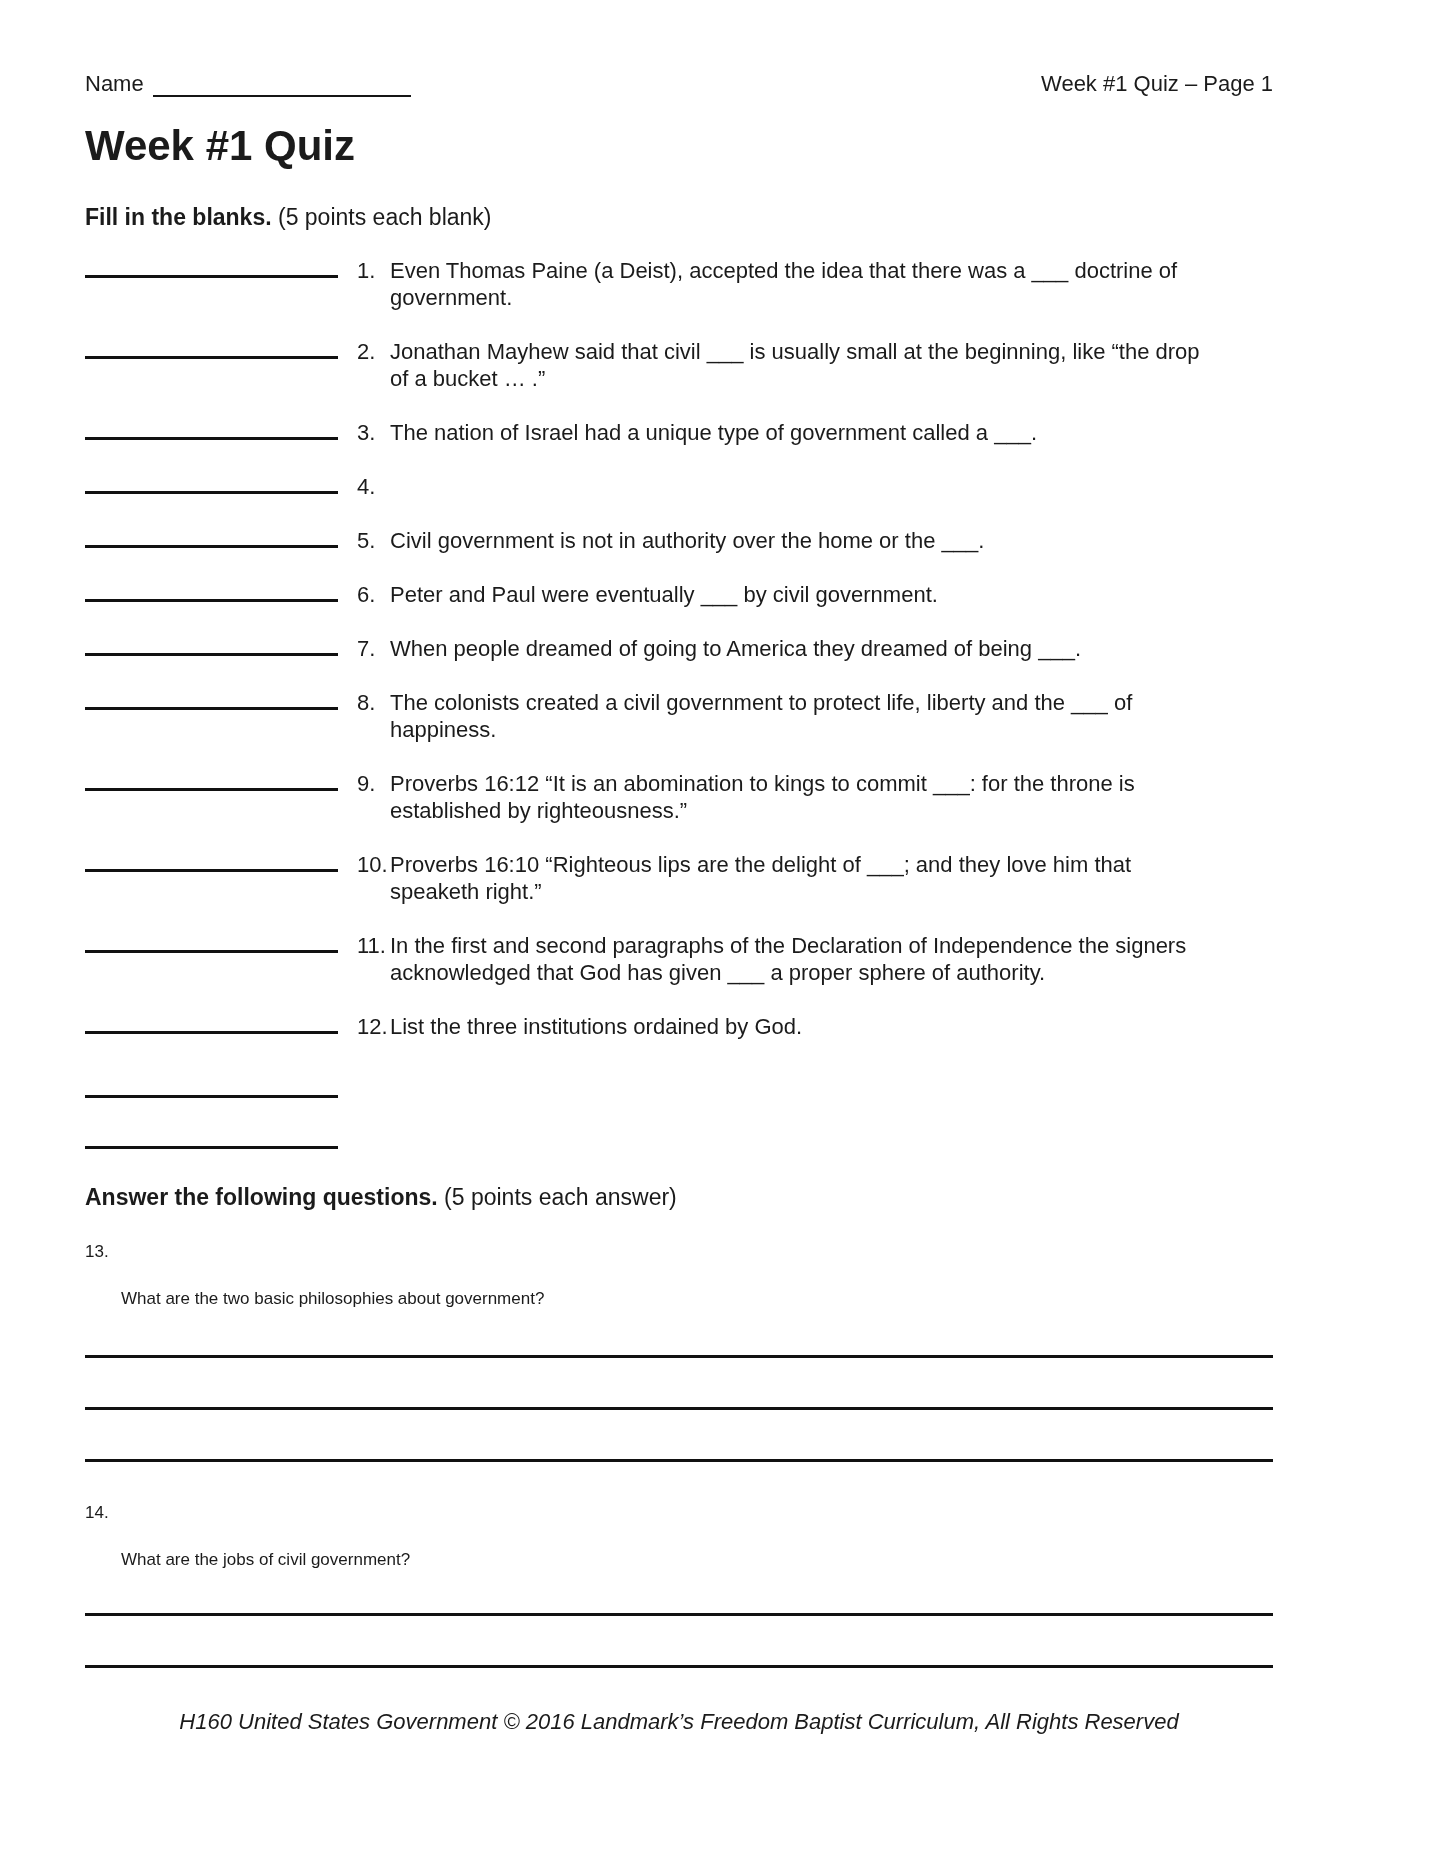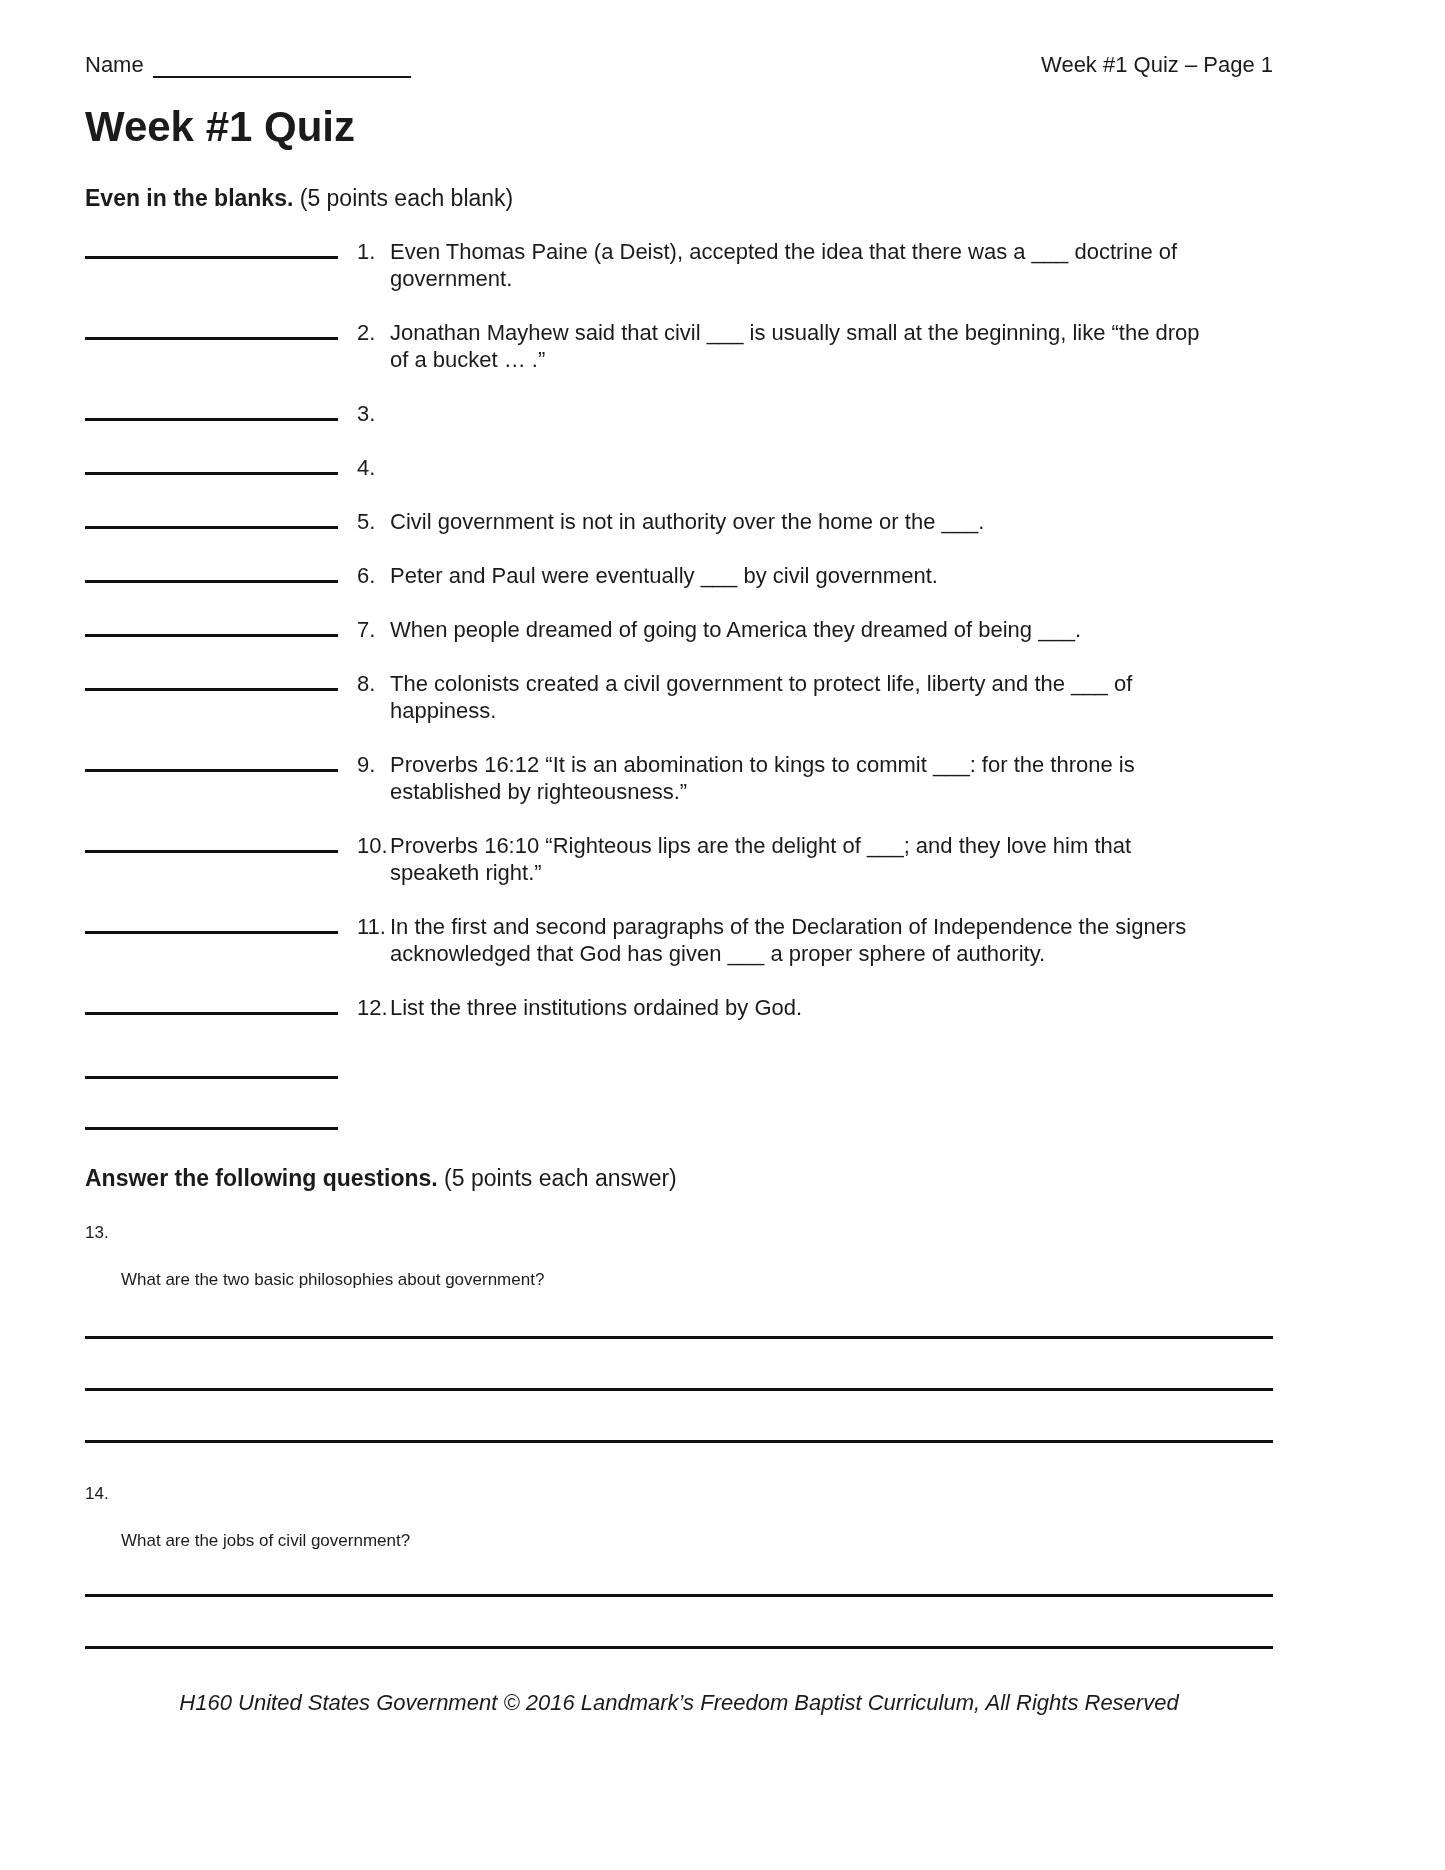--- a/index.html
+++ b/index.html
@@ -12,21 +12,21 @@
     color: #1b1b1b;
     font-family: "Liberation Sans", "DejaVu Sans", sans-serif;
     overflow: hidden;
   }
   .content {
     margin-left: 85px;
     width: 1188px;
   }
   
   .header-row {
-    padding-top: 51px;
+    padding-top: 70px;
     display: flex;
     justify-content: space-between;
     align-items: flex-end;
     font-size: 22px;
     line-height: 27px;
   }
   .name-wrap { display: flex; align-items: flex-end; }
   .name-underline {
     display: inline-block;
     width: 258px;
@@ -116,21 +116,21 @@
       <div class="name-wrap">
         <span>Name</span>
         <span class="name-underline"></span>
       </div>
       <div>Week #1 Quiz – Page 1</div>
     </div>
 
     <div class="title">Week #1 Quiz</div>
 
     <div class="section-heading heading-fill">
-      <span class="bold">Even in the blanks.</span>
+      <span class="bold">Fill in the blanks.</span>
       <span class="ital">(5 points each blank)</span>
     </div>
 
     <div class="questions">
 
       <div class="q-row">
         <div class="q-blank"></div>
         <div class="q-num">1.</div>
         <div class="q-text">Even Thomas Paine (a Deist), accepted the idea that there was a ___ doctrine of
 government.</div>
@@ -139,20 +139,21 @@
       <div class="q-row">
         <div class="q-blank"></div>
         <div class="q-num">2.</div>
         <div class="q-text">Jonathan Mayhew said that civil ___ is usually small at the beginning, like “the drop
 of a bucket … .”</div>
       </div>
 
       <div class="q-row">
         <div class="q-blank"></div>
         <div class="q-num">3.</div>
+        <div class="q-text">The nation of Israel had a unique type of government called a ___.</div>
       </div>
 
       <div class="q-row">
         <div class="q-blank"></div>
         <div class="q-num">4.</div>
       </div>
 
       <div class="q-row">
         <div class="q-blank"></div>
         <div class="q-num">5.</div>

